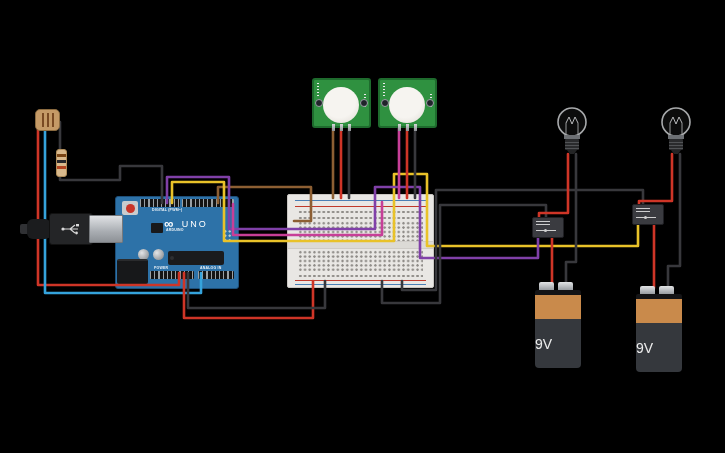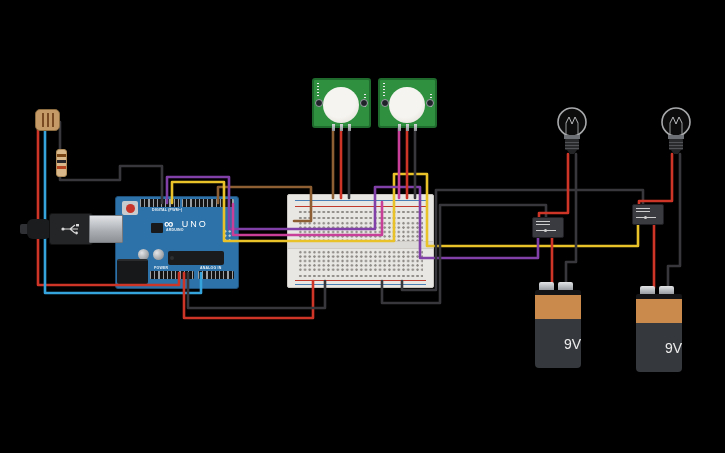--- a/index.html
+++ b/index.html
@@ -82,21 +82,21 @@
   
   .bulb{position:absolute;z-index:3;}
 
   
   .battery{width:46px;height:86px;z-index:3;}
   .term{position:absolute;top:0;width:15px;height:12px;border-radius:2px;
         background:linear-gradient(#e2e4e6,#9b9fa3 65%,#7e8286);}
   .batt-cap{position:absolute;top:8px;left:0;right:0;height:7px;background:#141416;border-radius:2px;}
   .batt-orange{position:absolute;top:13px;left:0;right:0;height:24px;background:#c98a4b;}
   .batt-dark{position:absolute;top:37px;left:0;right:0;bottom:0;background:#35383d;
-             border-radius:0 0 4px 4px;display:flex;align-items:center;justify-content:flex-end;}
+             border-radius:0 0 4px 4px;display:flex;align-items:center;justify-content:flex-start;}
   .batt-label{color:#ececec;font:400 14px "Liberation Sans",sans-serif;}
 
   
   .ldr{left:35px;top:109px;width:23px;height:20px;background:#c59a66;border:1px solid #8a6a3f;
        border-radius:5px;z-index:3;}
   .ldr:before{content:"";position:absolute;left:3px;right:3px;top:3px;bottom:3px;
               background-image:repeating-linear-gradient(90deg,transparent 0 3px,#7a4a22 3px 5px);}
   .resistor{left:56px;top:149px;width:9px;height:26px;background:#d9b98c;border:1px solid #b08d5a;
             border-radius:3px;z-index:3;}
   .rband{position:absolute;left:0;right:0;height:3px;}

